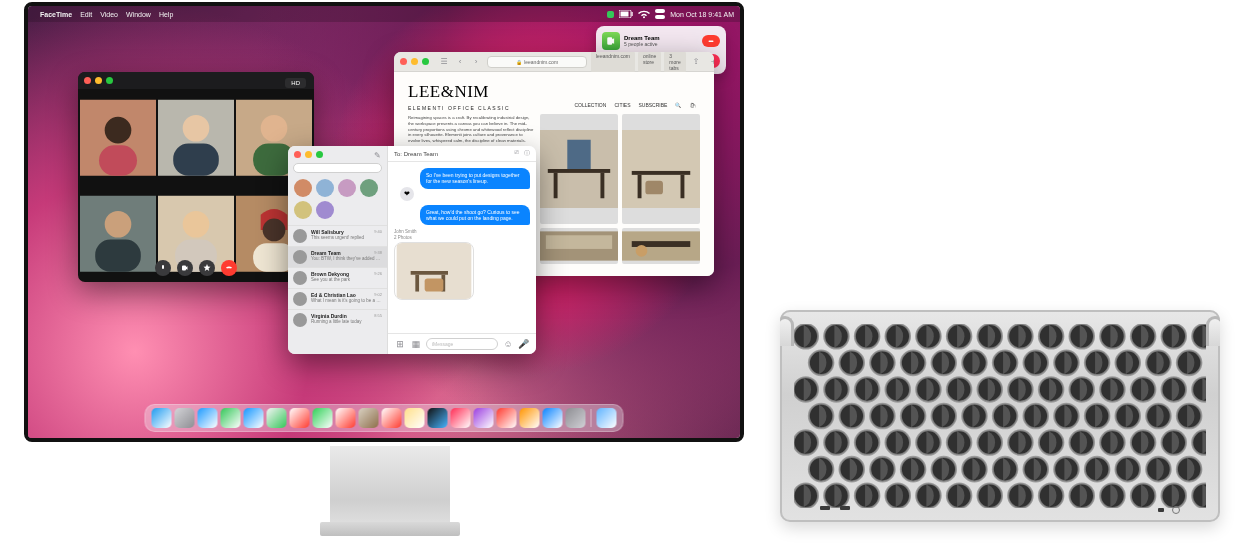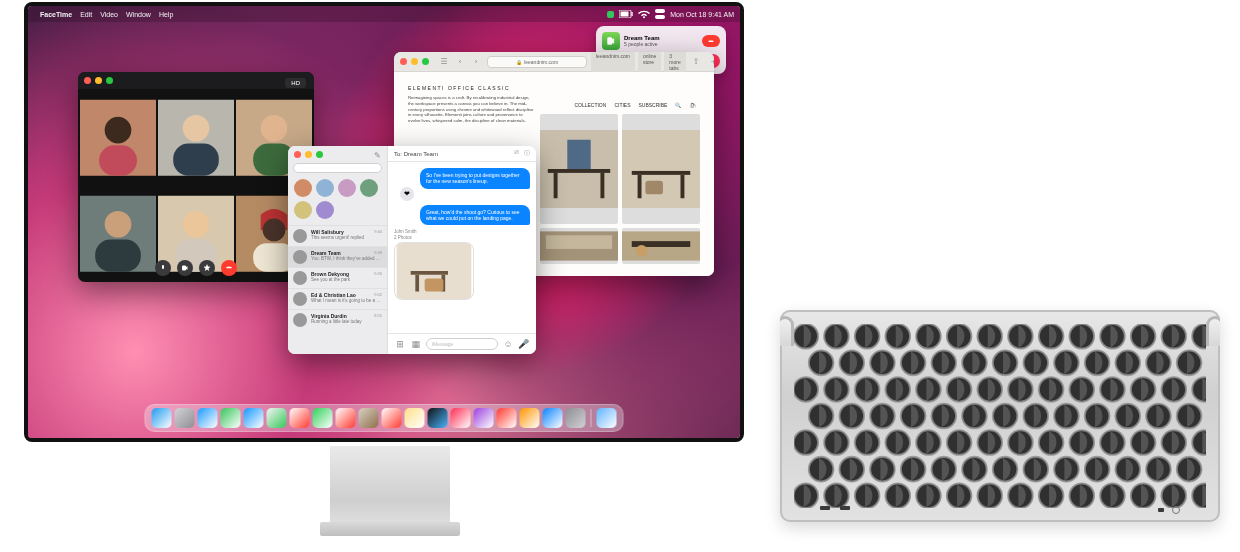--- a/index.html
+++ b/index.html
@@ -420,20 +420,21 @@
         <div class="saf-tabs">
           <div class="saf-tab">leeandnim.com</div>
           <div class="saf-tab">online store</div>
           <div class="saf-tab">3 more tabs</div>
         </div>
         <div class="saf-add">⇪</div>
         <div class="saf-add">＋</div>
 
       </div>
       <div class="saf-body" style="position:relative;">
+        <div class="brand">LEE&amp;NIM</div>
         <div class="site-nav">
           <span>COLLECTION</span>
           <span>CITIES</span>
           <span>SUBSCRIBE</span>
           <span>🔍</span>
           <span>🛍</span>
         </div>
         <div class="crumb">ELEMENTI  OFFICE CLASSIC</div>
         <div class="blurb">Reimagining spaces is a craft. By recalibrating industrial design, the workspace presents a canvas you can believe in. The mid-century proportions using chrome and whitewood reflect discipline in every silhouette. Elementi joins culture and provenance to evolve lives, whispered calm, the discipline of clean materials.</div>
         <div style="position:absolute; right:14px; top:36px; width:160px;">

